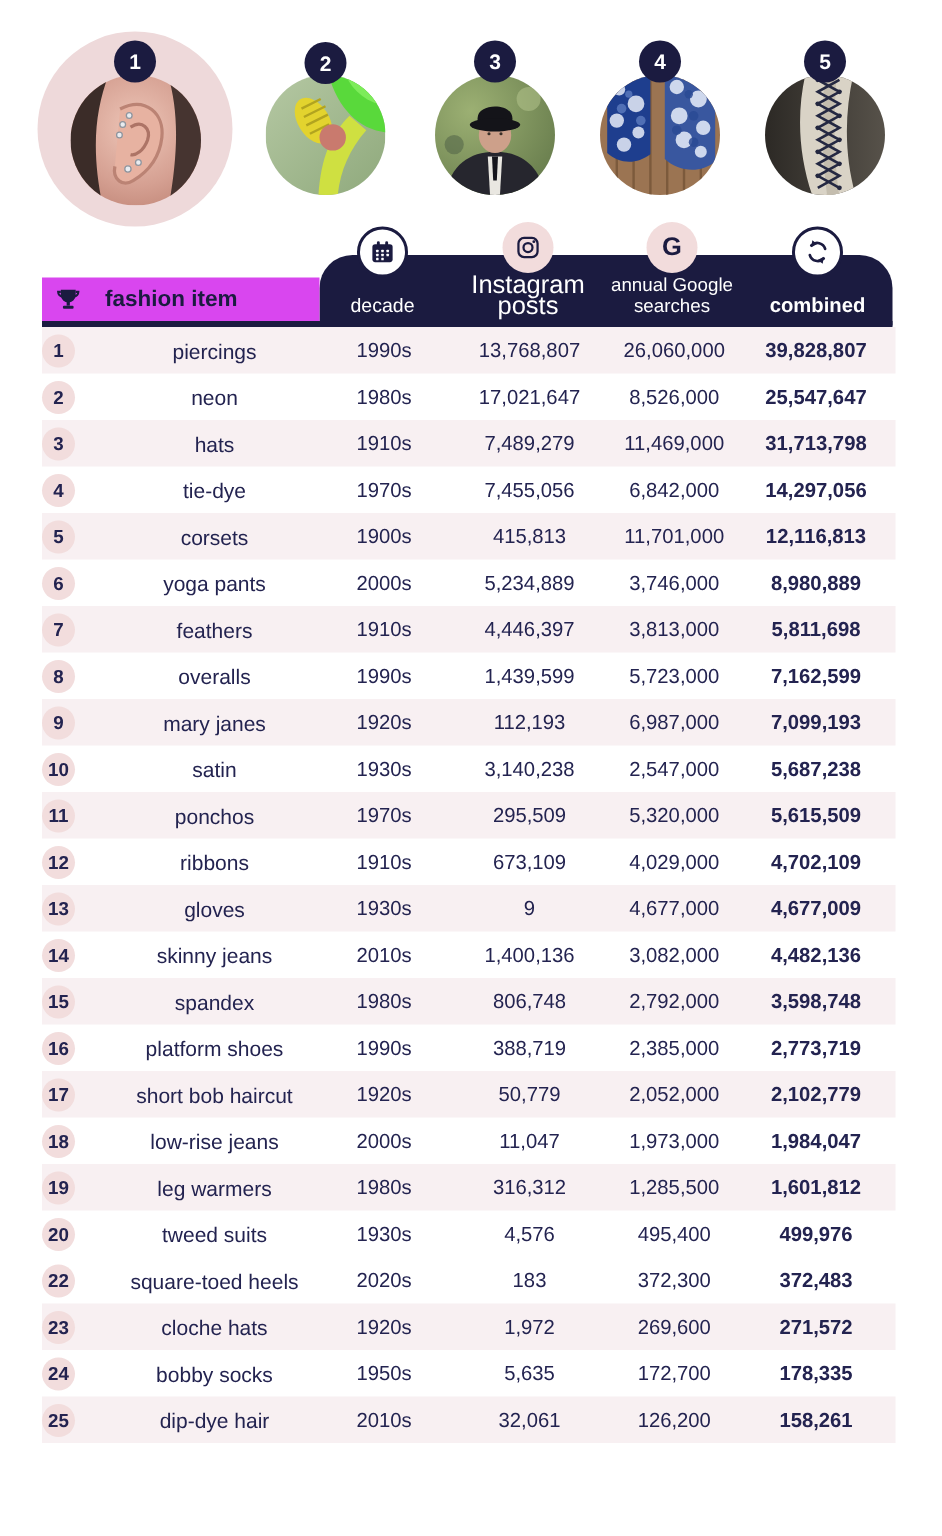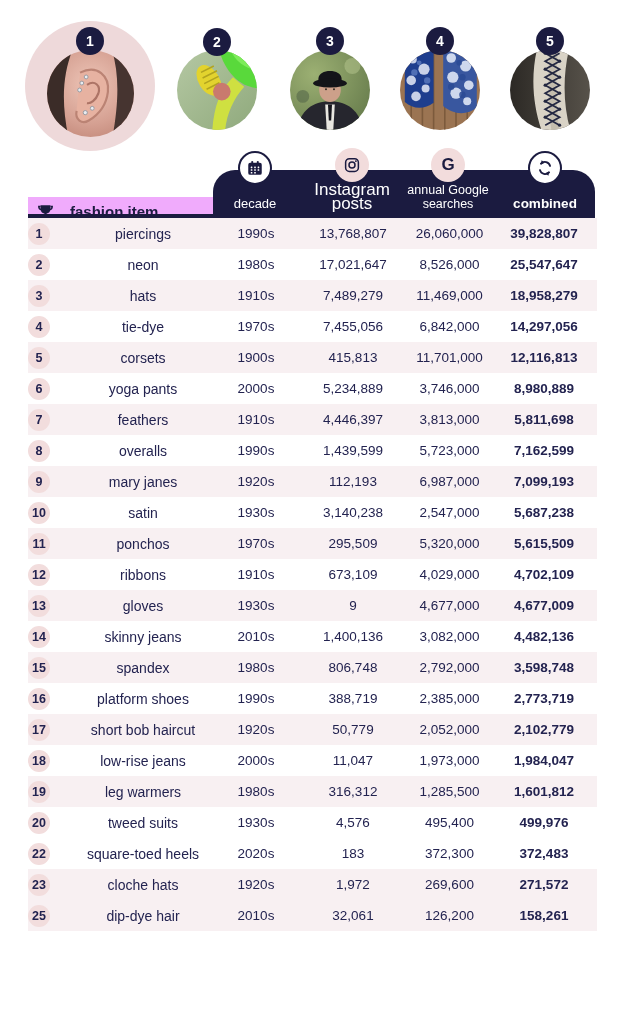--- a/index.html
+++ b/index.html
@@ -37,21 +37,21 @@
   .col-combined { left:332px; font-size:13.5px; font-weight:800;margin-top:20px; }
   .icon-circle { position:absolute; width:34px; height:34px; border-radius:50%;
     display:flex; align-items:center; justify-content:center; box-sizing:border-box; z-index:4; }
   .icon-white { background:#ffffff; border:2px solid #1b1b40; color:#1b1b40; }
   .icon-pink  { background:#f2dcdc; color:#1b1b40; }
   .ic-calendar { left:238px; top:151px; }
   .ic-insta    { left:335px; top:148px; }
   .ic-google   { left:431px; top:148px; font-weight:800; font-size:17px; }
   .ic-refresh  { left:528px; top:151px; }
   .left-head { position:absolute; left:28px; top:185px; width:185px; height:29px;
-    background:#f0abfc; display:flex; align-items:center; padding-left:9px; box-sizing:border-box;margin-top:12px; }
+    background:#d946ef; display:flex; align-items:center; padding-left:9px; box-sizing:border-box; }
   .left-head .trophy { display:flex; margin-right:16px; color:#1b1b40; }
   .left-head .fh-label { font-size:15px; font-weight:700; color:#1b1b40; }
   .head-underline { position:absolute; left:28px; top:214px; width:567px; height:4px; background:#1b1b40; }
   
   .tbody { position:absolute; left:28px; top:218px; width:569px; }
   .row { display:grid; grid-template-columns:44px 142px 84px 110px 83px 106px;
     height:31px; align-items:center; }
   .row.odd { background:#f8f0f2; }
   .rank-badge { width:22px; height:22px; border-radius:50%; background:#f2dddd;
     display:flex; align-items:center; justify-content:center;
@@ -308,21 +308,21 @@
       <div class="cell-combined">25,547,647</div>
     </div>
       <div class="row odd">
       <div>
           <span class="rank-badge">3</span>
         </div>
       <div class="cell-item">hats</div>
       <div class="cell-num">1910s</div>
       <div class="cell-num">7,489,279</div>
       <div class="cell-num">11,469,000</div>
-      <div class="cell-combined">18,958,279</div>
+      <div class="cell-combined">31,713,798</div>
     </div>
       <div class="row even">
       <div>
           <span class="rank-badge">4</span>
         </div>
       <div class="cell-item">tie-dye</div>
       <div class="cell-num">1970s</div>
       <div class="cell-num">7,455,056</div>
       <div class="cell-num">6,842,000</div>
       <div class="cell-combined">14,297,056</div>
@@ -500,20 +500,30 @@
       <div class="row odd">
       <div>
           <span class="rank-badge">23</span>
         </div>
       <div class="cell-item">cloche hats</div>
       <div class="cell-num">1920s</div>
       <div class="cell-num">1,972</div>
       <div class="cell-num">269,600</div>
       <div class="cell-combined">271,572</div>
     </div>
+      <div class="row even">
+      <div>
+          <span class="rank-badge">24</span>
+        </div>
+      <div class="cell-item">bobby socks</div>
+      <div class="cell-num">1950s</div>
+      <div class="cell-num">5,635</div>
+      <div class="cell-num">172,700</div>
+      <div class="cell-combined">178,335</div>
+    </div>
       <div class="row odd">
       <div>
           <span class="rank-badge">25</span>
         </div>
       <div class="cell-item">dip-dye hair</div>
       <div class="cell-num">2010s</div>
       <div class="cell-num">32,061</div>
       <div class="cell-num">126,200</div>
       <div class="cell-combined">158,261</div>
     </div>

